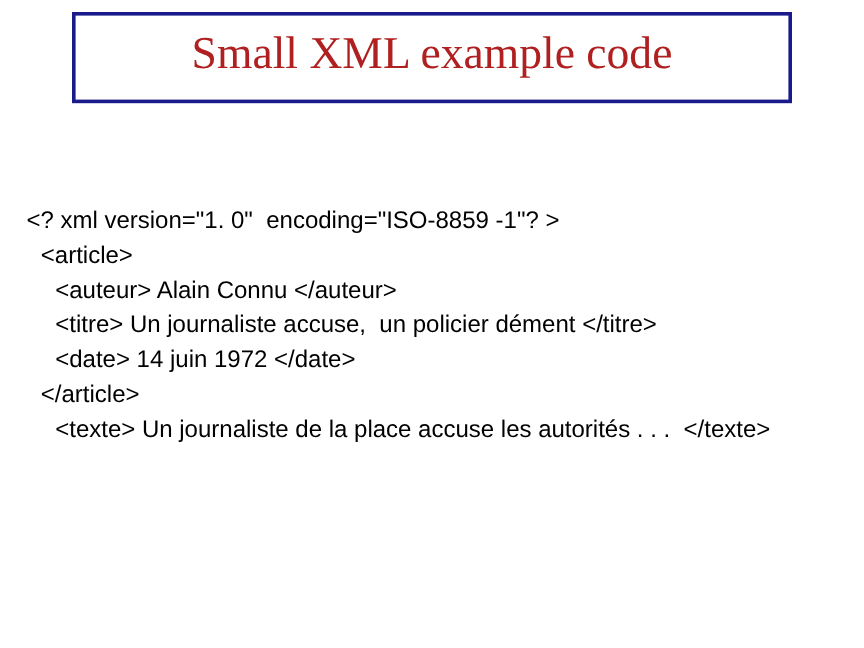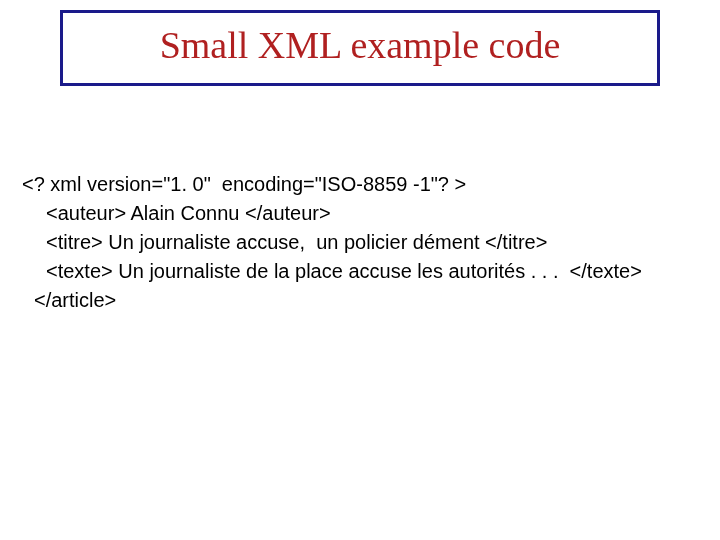--- a/index.html
+++ b/index.html
@@ -50,19 +50,21 @@
 <body>
 
 <div class="slide">
 
   <div class="title-box">
     <div class="title-text">Small XML example code</div>
   </div>
 
   <div class="code-block">
     <div class="code-line">&lt;? xml version="1. 0"  encoding="ISO-8859 -1"? &gt;</div>
+    <div class="code-line i1">&lt;article&gt;</div>
     <div class="code-line i2">&lt;auteur&gt; Alain Connu &lt;/auteur&gt;</div>
     <div class="code-line i2">&lt;titre&gt; Un journaliste accuse,  un policier dément &lt;/titre&gt;</div>
+    <div class="code-line i2">&lt;date&gt; 14 juin 1972 &lt;/date&gt;</div>
+    <div class="code-line i1">&lt;/article&gt;</div>
     <div class="code-line i2">&lt;texte&gt; Un journaliste de la place accuse les autorités . . .  &lt;/texte&gt;</div>
-    <div class="code-line i1">&lt;/article&gt;</div>
   </div>
 
 </div>
 
 </body></html>

